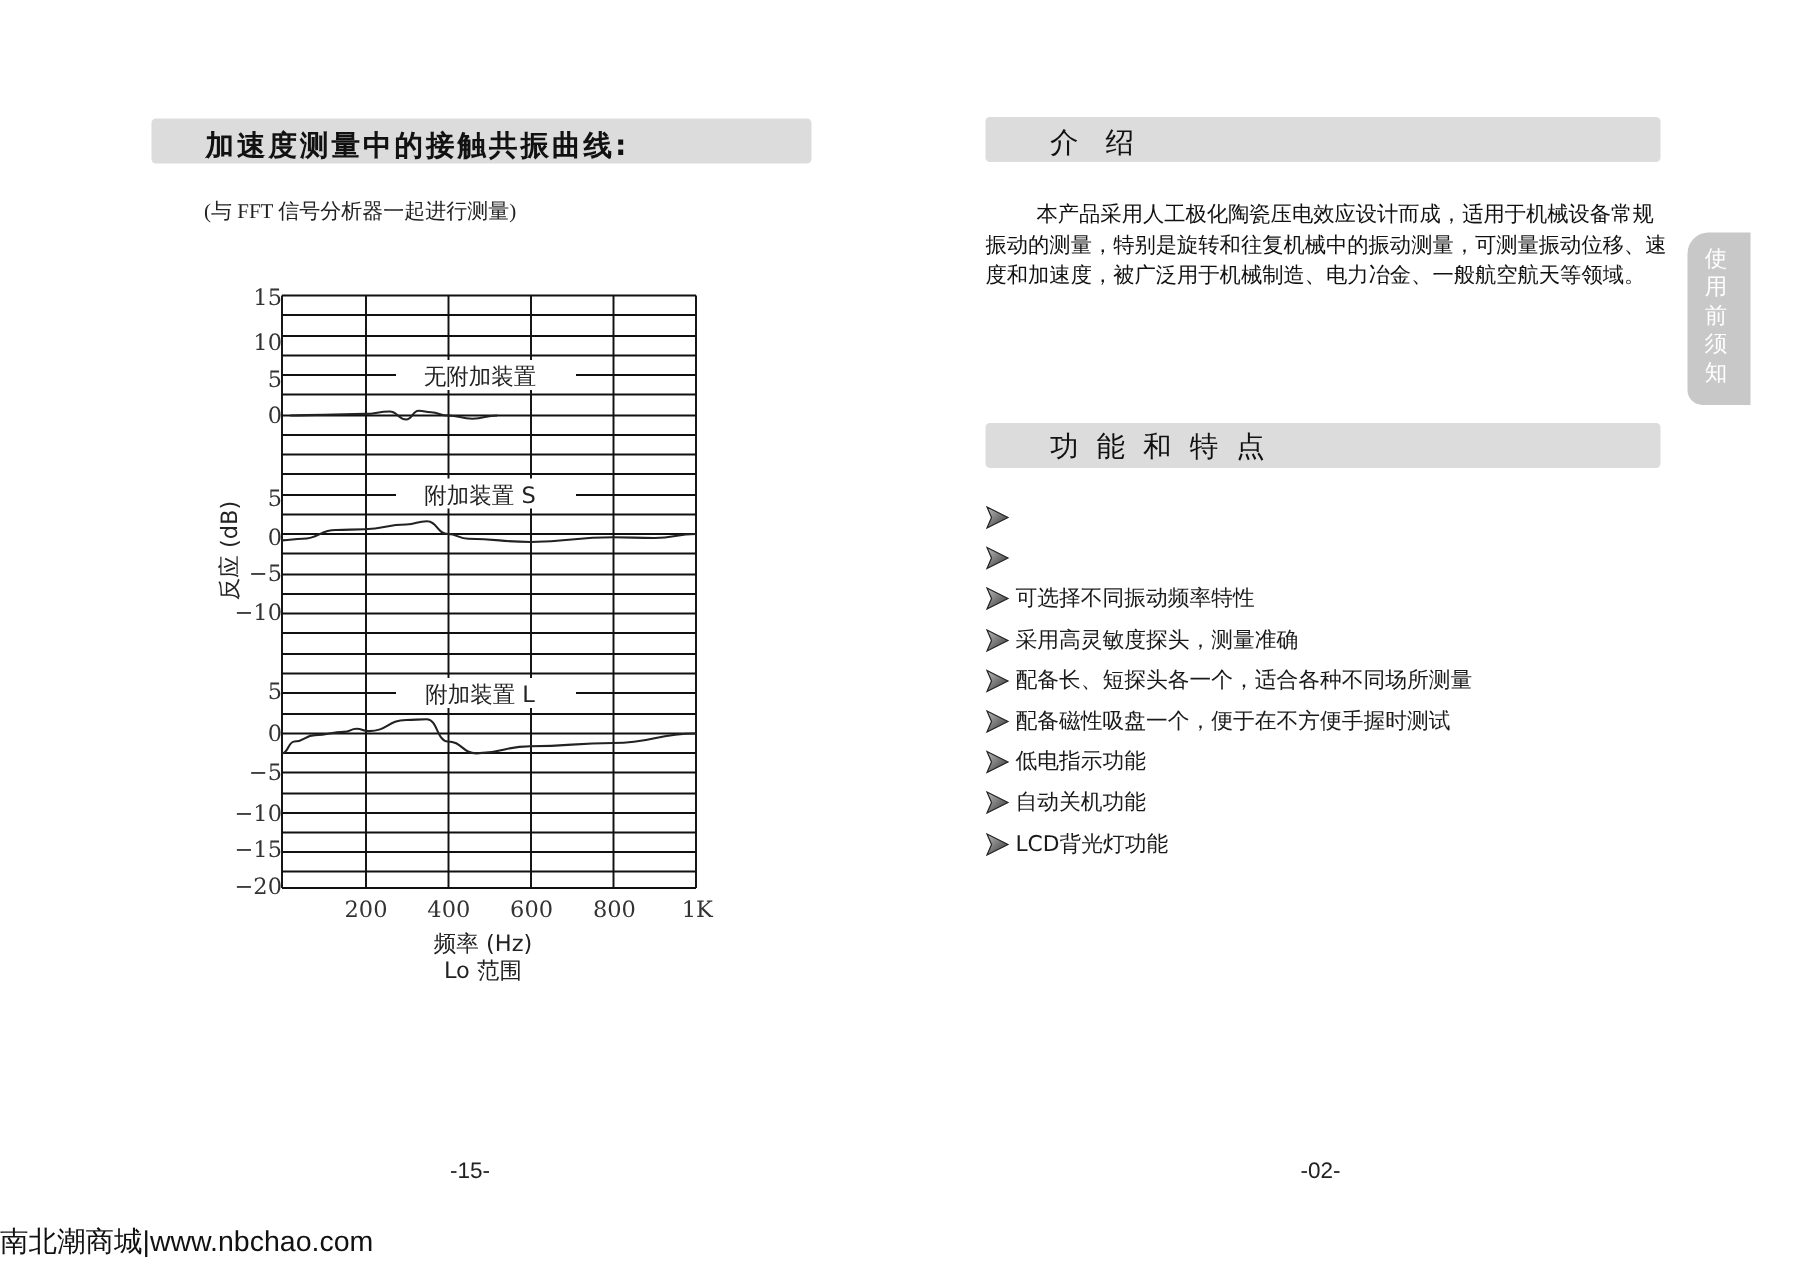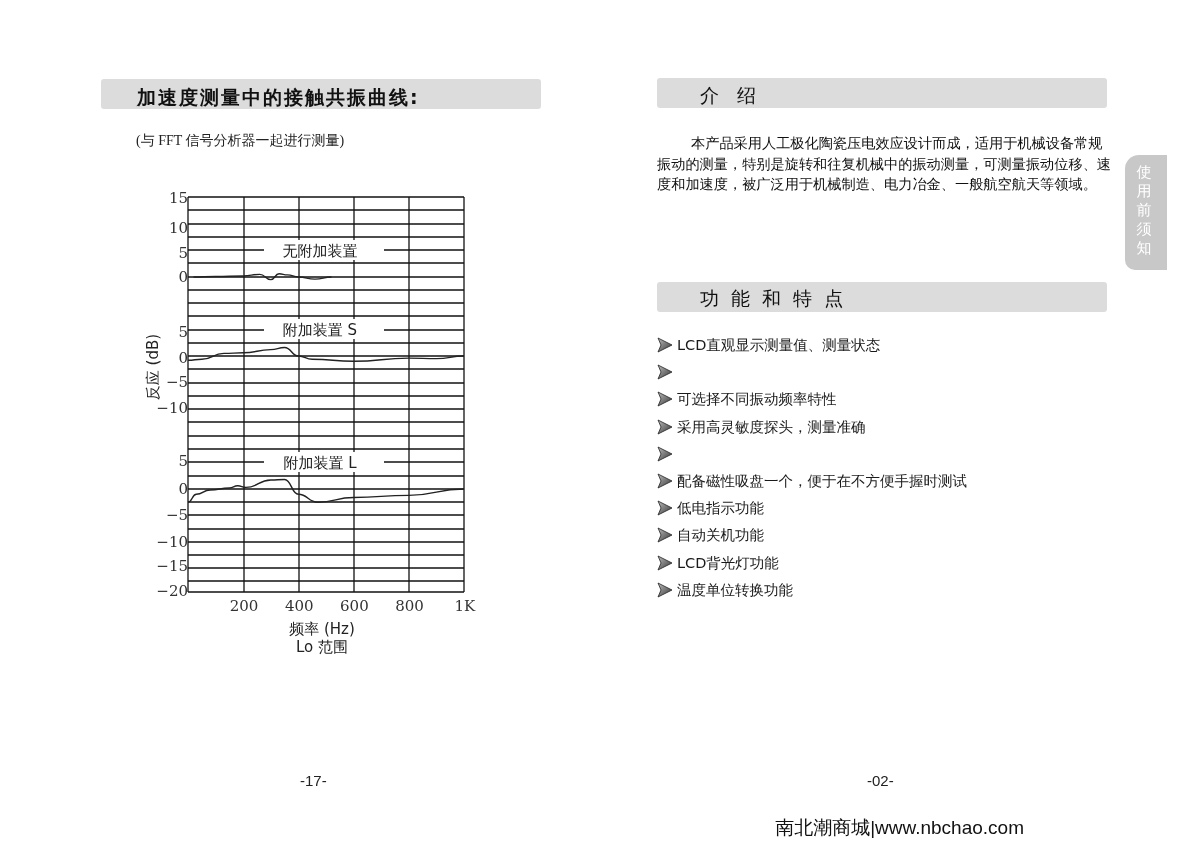--- a/index.html
+++ b/index.html
@@ -12,21 +12,21 @@
   .para { position:absolute; left:657px; top:133px; width:455px; font-size:14.2px; line-height:20.5px; color:#111; }
   .para .indent { display:inline-block; width:34px; }
   .features { position:absolute; left:656px; top:335px; margin:0; padding:0; list-style:none; }
   .features li { height:27.2px; line-height:20px; font-size:14.5px; display:flex; align-items:flex-start; }
   .bullet { display:inline-block; width:18px; height:16px; margin-top:2px; margin-right:3px; }
   .side-tab { position:absolute; left:1125px; top:155px; width:42px; height:115px;
               background:#c8c8c8; border-radius:14px 0 0 10px; }
   .side-tab-text { position:absolute; left:1134px; top:163px; width:20px; color:#ffffff;
                    font-size:15px; line-height:19px; text-align:center; }
   .page-num { position:absolute; top:772px; font-size:15px; font-family:"Liberation Sans", sans-serif; color:#222; }
-  .footer { position:absolute; left:0; width:1024px; top:815px; text-align:right;
+  .footer { position:absolute; left:0; width:1024px; top:815px; text-align:left;
             font-size:19px; font-family:"Liberation Sans", sans-serif; color:#111; }
 </style>
 </head>
 <body>
 
 <div class="section-bar" style="left:101px; top:79px; width:440px;"></div>
 <div class="section-title" style="left:137px; top:82px;font-weight:bold;">加速度测量中的接触共振曲线:</div>
 <div class="subnote">(与 FFT 信号分析器一起进行测量)</div>
 
 <svg id="chart" width="600" height="680" viewBox="0 0 600 680">
@@ -105,41 +105,40 @@
   <g id="curves" fill="none" stroke="#222" stroke-width="1.4">
       <path d="M193.52 277 C204.56 277 204.56 276.47 215.6 276.47 C229.39999999999998 276.47 229.39999999999998 275.94 243.2 275.94 C251.48 275.94 251.48 274.35 259.76 274.35 C265.28 274.35 265.28 279.65 270.8 279.65 C274.94 279.65 274.94 273.82 279.08 273.82 C283.22 273.82 283.22 274.88 287.36 274.88 C292.88 274.88 292.88 277 298.4 277 C306.68 277 306.68 279.12 314.96000000000004 279.12 C323.24 279.12 323.24 277 331.52 277"></path>
       <path d="M188 360.24 C194.9 360.24 194.9 359.18 201.8 359.18 C212.84 359.18 212.84 353.35 223.88 353.35 C233.54 353.35 233.54 352.82 243.2 352.82 C257 352.82 257 349.64 270.8 349.64 C277.70000000000005 349.64 277.70000000000005 347.52 284.6 347.52 C291.5 347.52 291.5 356 298.4 356 C305.29999999999995 356 305.29999999999995 359.18 312.2 359.18 C332.9 359.18 332.9 361.3 353.6 361.3 C381.20000000000005 361.3 381.20000000000005 358.12 408.8 358.12 C422.6 358.12 422.6 358.65 436.4 358.65 C450.2 358.65 450.2 356 464 356"></path>
       <path d="M188 502.25 C192.14 502.25 192.14 494.3 196.28 494.3 C203.18 494.3 203.18 490.06 210.08 490.06 C219.74 490.06 219.74 487.94 229.4 487.94 C233.54000000000002 487.94 233.54000000000002 485.82 237.68 485.82 C241.82 485.82 241.82 487.41 245.96 487.41 C258.38 487.41 258.38 479.99 270.8 479.99 C277.70000000000005 479.99 277.70000000000005 479.46 284.6 479.46 C291.5 479.46 291.5 494.3 298.4 494.3 C308.06 494.3 308.06 502.25 317.72 502.25 C335.66 502.25 335.66 497.48 353.6 497.48 C381.20000000000005 497.48 381.20000000000005 495.36 408.8 495.36 C436.4 495.36 436.4 489 464 489"></path>
     </g>
   <text id="ylabel" x="158" y="367" font-size="15" fill="#222" text-anchor="middle" transform="rotate(-90 158 367)">反应 (dB)</text>
   <text id="xlabel" x="322" y="634" font-size="15" fill="#222" text-anchor="middle">频率 (Hz)</text>
   <text id="xlabel-sub" x="322" y="652" font-size="15" fill="#222" text-anchor="middle">Lo 范围</text>
 </svg>
 
-<div class="page-num" style="left:300px;">-17-</div>
+<div class="page-num" style="left:300px;">-15-</div>
 
 <div class="section-bar" style="left:657px; top:78px; width:450px;"></div>
 <div class="section-title" style="left:700px; top:80px; letter-spacing:6px;">介 绍</div>
 <div class="para"><span class="indent"></span><span>本产品采用人工极化陶瓷压电效应设计而成，适用于机械设备常规振动的测量，特别是旋转和往复机械中的振动测量，可测量振动位移、速度和加速度，被广泛用于机械制造、电力冶金、一般航空航天等领域。</span></div>
 
 <div class="section-bar" style="left:657px; top:282px; width:450px;"></div>
 <div class="section-title" style="left:700px; top:283px; letter-spacing:3px;">功 能 和 特 点</div>
 
 <ul class="features" id="features-list">
     <li>
       <svg class="bullet" viewBox="0 0 18 16">
         <defs>
           <linearGradient id="bg0" x1="0" y1="0" x2="1" y2="1">
             <stop offset="0" stop-color="#bbb"></stop>
             <stop offset="1" stop-color="#333"></stop>
           </linearGradient>
         </defs>
         <polygon points="2,1 16,8 2,15 5,8" fill="url(#bg0)" stroke="#222" stroke-width="0.8"></polygon>
       </svg>
-      <span>LCD直观显示测量值、测量状态</span>
     </li>
     <li>
       <svg class="bullet" viewBox="0 0 18 16">
         <defs>
           <linearGradient id="bg1" x1="0" y1="0" x2="1" y2="1">
             <stop offset="0" stop-color="#bbb"></stop>
             <stop offset="1" stop-color="#333"></stop>
           </linearGradient>
         </defs>
         <polygon points="2,1 16,8 2,15 5,8" fill="url(#bg1)" stroke="#222" stroke-width="0.8"></polygon>
@@ -172,20 +171,21 @@
     <li>
       <svg class="bullet" viewBox="0 0 18 16">
         <defs>
           <linearGradient id="bg4" x1="0" y1="0" x2="1" y2="1">
             <stop offset="0" stop-color="#bbb"></stop>
             <stop offset="1" stop-color="#333"></stop>
           </linearGradient>
         </defs>
         <polygon points="2,1 16,8 2,15 5,8" fill="url(#bg4)" stroke="#222" stroke-width="0.8"></polygon>
       </svg>
+      <span>配备长、短探头各一个，适合各种不同场所测量</span>
     </li>
     <li>
       <svg class="bullet" viewBox="0 0 18 16">
         <defs>
           <linearGradient id="bg5" x1="0" y1="0" x2="1" y2="1">
             <stop offset="0" stop-color="#bbb"></stop>
             <stop offset="1" stop-color="#333"></stop>
           </linearGradient>
         </defs>
         <polygon points="2,1 16,8 2,15 5,8" fill="url(#bg5)" stroke="#222" stroke-width="0.8"></polygon>
@@ -220,32 +220,20 @@
       <svg class="bullet" viewBox="0 0 18 16">
         <defs>
           <linearGradient id="bg8" x1="0" y1="0" x2="1" y2="1">
             <stop offset="0" stop-color="#bbb"></stop>
             <stop offset="1" stop-color="#333"></stop>
           </linearGradient>
         </defs>
         <polygon points="2,1 16,8 2,15 5,8" fill="url(#bg8)" stroke="#222" stroke-width="0.8"></polygon>
       </svg>
       <span>LCD背光灯功能</span>
-    </li>
-    <li>
-      <svg class="bullet" viewBox="0 0 18 16">
-        <defs>
-          <linearGradient id="bg10" x1="0" y1="0" x2="1" y2="1">
-            <stop offset="0" stop-color="#bbb"></stop>
-            <stop offset="1" stop-color="#333"></stop>
-          </linearGradient>
-        </defs>
-        <polygon points="2,1 16,8 2,15 5,8" fill="url(#bg10)" stroke="#222" stroke-width="0.8"></polygon>
-      </svg>
-      <span>温度单位转换功能</span>
     </li>
   </ul>
 
 <div class="side-tab"></div>
 <div class="side-tab-text" id="side-tab-text">
     <div>使</div>
     <div>用</div>
     <div>前</div>
     <div>须</div>
     <div>知</div>

